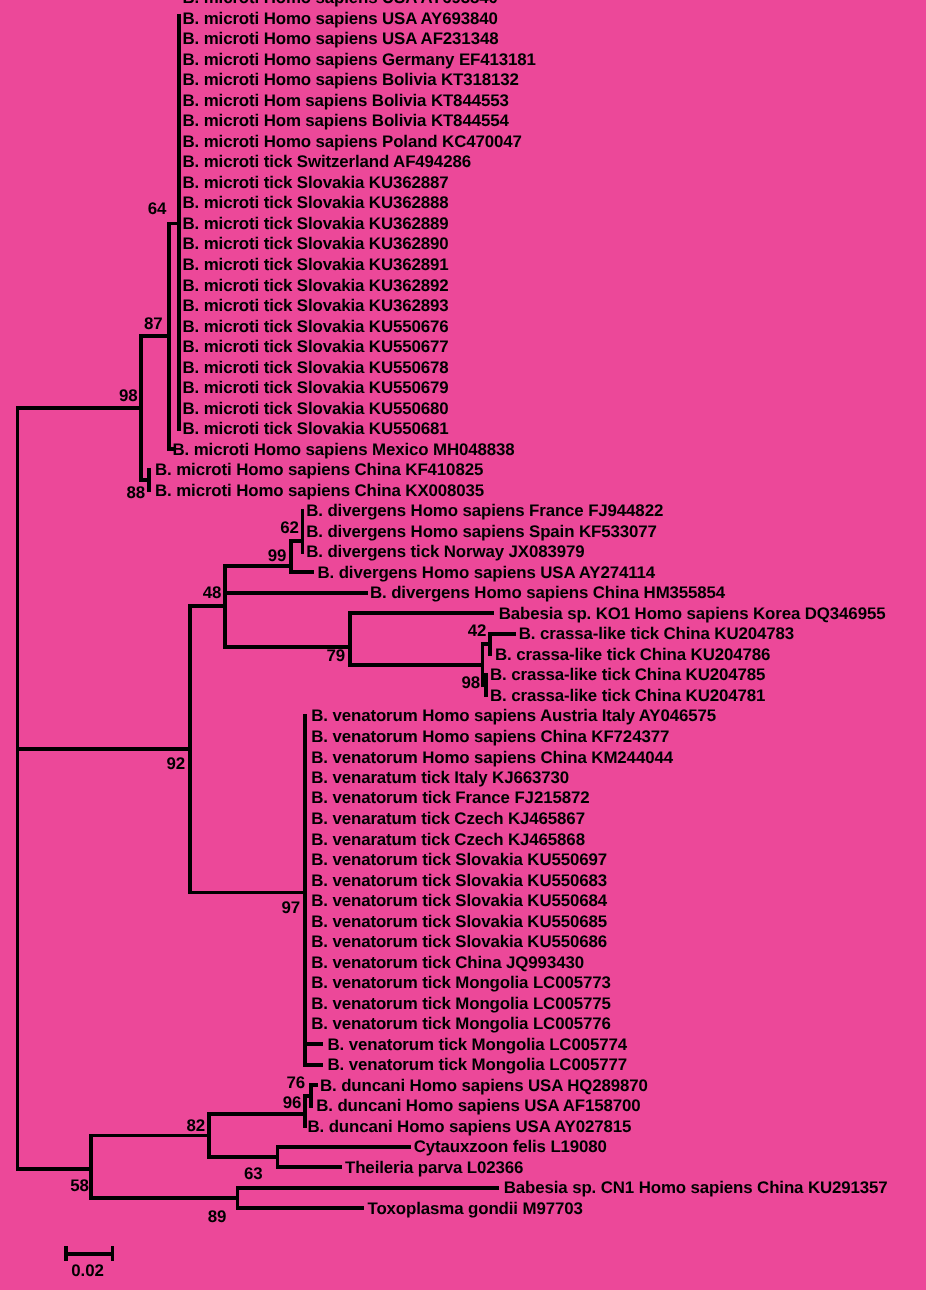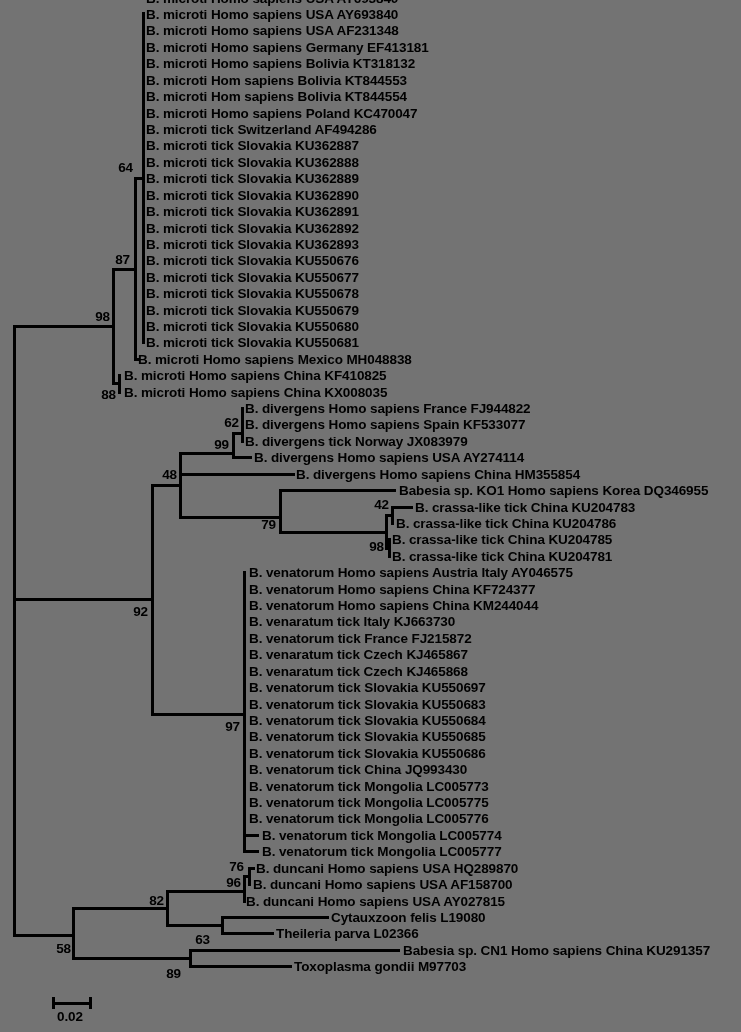--- a/index.html
+++ b/index.html
@@ -1,16 +1,16 @@
 <!DOCTYPE html>
 <html><head>
 <meta charset="utf-8">
 <style>
   html,body{margin:0;padding:0;background:#ffffff;}
-  .figure{position:relative;width:741px;height:1032px;background:#737373;overflow:hidden;}
+  .figure{position:relative;width:741px;height:1032px;background:#ec4899;overflow:hidden;}
   #tree-svg{display:block;}
   #tree-svg line{stroke:#000000;stroke-width:3;stroke-linecap:square;shape-rendering:crispEdges;}
   #tree-svg text{font-family:"Liberation Sans","DejaVu Sans",sans-serif;font-weight:700;font-size:13.5px;fill:#000000;dominant-baseline:central;letter-spacing:-0.1px;white-space:pre;}
   #tree-svg .boot{text-anchor:end;}
   #tree-svg .scale-label{text-anchor:middle;}
 </style>
 </head>
 <body>
 
 <div class="figure">

